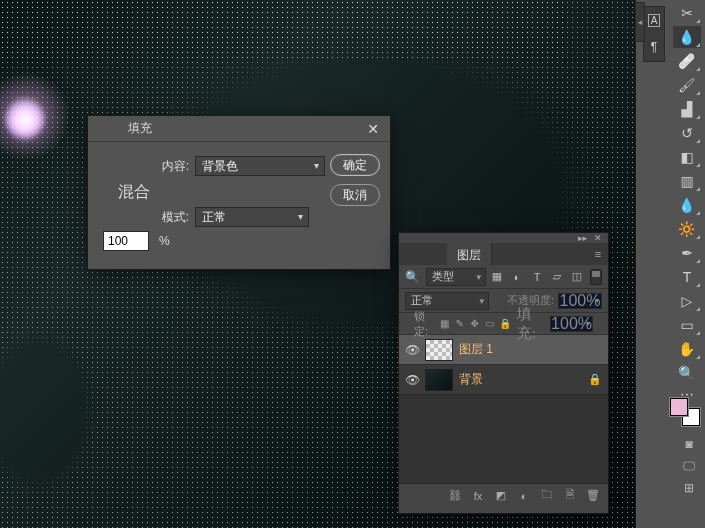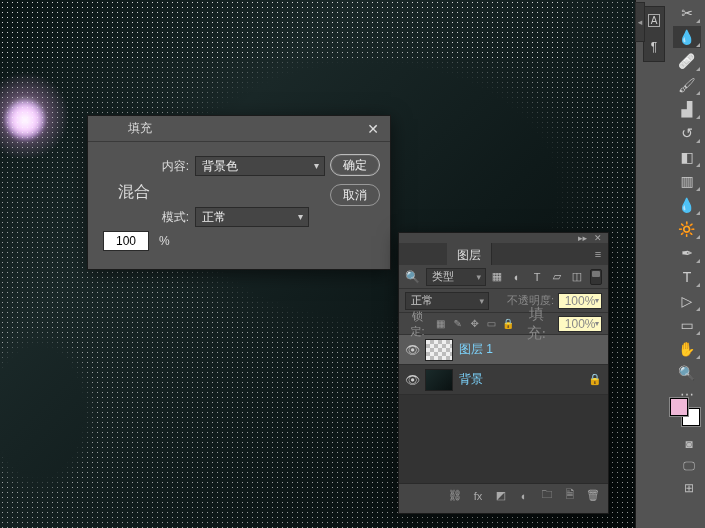--- a/index.html
+++ b/index.html
@@ -18,21 +18,21 @@
   .dialog-close { width: 22px; height: 18px; display:flex; align-items:center; justify-content:center; color: #ddd; font-size:14px; cursor:pointer; }
   .dialog-body { padding: 10px 10px 14px 10px; display: flex; }
   .dialog-left { flex: 1; }
   .dialog-right { width: 56px; display: flex; flex-direction: column; gap: 8px; padding-top: 2px; }
   .row { display: flex; align-items: center; margin: 4px 5px; }
   .lbl { text-align: right; padding-right: 6px; color: #ddd; font-size:12px; }
   .lbl-w1 { width: 92px; }
   .select { height: 20px; background: #454545; border: 1px solid #2a2a2a; color: #eee; font-size: 12px; padding: 0 18px 0 6px; position: relative; display: flex; align-items: center; }
   .select::after { content: "▾"; position: absolute; right: 5px; top: 3px; font-size: 10px; color: #ccc; }
   .group-label { color: #ddd; margin: 6px 0 2px 20px; font-size:16px; }
-  .num-input { width: 46px; height: 20px; background: #fff; color: #000; border: 1px solid #2a2a2a; font-size: 12px; padding: 0 12px; display:flex; align-items:center; }
+  .num-input { width: 46px; height: 20px; background: #fff; color: #000; border: 1px solid #2a2a2a; font-size: 12px; padding: 0 4px; display:flex; align-items:center; }
   .pct { margin-left: 10px; color: #ddd; }
   .checkbox { width: 12px; height: 12px; border: 1px solid #aaa; background: #535353; margin-right: 6px; }
   .btn { height: 22px; background: #535353; border: 1px solid #999; border-radius: 11px; color: #eee; font-size: 12px; display:flex; align-items:center; justify-content:center; cursor:pointer; }
   .btn.primary { border-color: #bbb; box-shadow: inset 0 0 0 1px rgba(255,255,255,0.1); }
   
   .layers-panel { position: absolute; left: 398px; top: 232px; width: 211px; height: 282px; background: #454545; border: 1px solid #1a1a1a; box-shadow: 0 4px 18px rgba(0,0,0,0.55); font-size: 11px; color: #ccc; }
   .panel-header-strip { height: 10px; background: #454545; display:flex; justify-content:flex-end; gap:6px; padding-right:4px; align-items:center; }
   .strip-btn { width:10px; height:8px; color:#aaa; font-size:9px; line-height:8px; cursor:pointer; }
   .panel-tabs { height: 22px; background: #383838; display: flex; align-items: stretch; padding-left: 48px; }
   .panel-tab { padding: 4px 10px; background: #454545; color: #ddd; font-size: 12px; border-right: 1px solid #2a2a2a; }
@@ -43,34 +43,34 @@
   .kind-select { flex: 0 0 60px; height: 18px; background: #3a3a3a; border:1px solid #2a2a2a; display:flex; align-items:center; padding:0 14px 0 5px; position:relative; font-size:11px; }
   .kind-select::after { content:"▾"; position:absolute; right:4px; font-size:9px; color:#999; }
   .filter-icons { display:flex; gap:6px; margin-left:auto; align-items:center; }
   .ficon { width:14px; height:14px; color:#bbb; display:flex; align-items:center; justify-content:center; font-size:11px; }
   .toggle { width:12px; height:16px; background:#333; border:1px solid #222; border-radius:2px; position:relative; }
   .toggle::after { content:""; position:absolute; left:1px; right:1px; top:1px; height:6px; background:#777; border-radius:1px; }
   .panel-row2 { height: 24px; display:flex; align-items:center; padding:0 6px; gap:4px; border-bottom:1px solid #333; }
   .mode-select { flex:0 0 84px; height:18px; background:#3a3a3a; border:1px solid #2a2a2a; display:flex; align-items:center; padding:0 14px 0 5px; position:relative; font-size:11px; }
   .mode-select::after { content:"▾"; position:absolute; right:4px; font-size:9px; color:#999; }
   .op-lbl { margin-left:auto; color:#888; font-size:11px; }
-  .op-val { width:44px; height:16px; background:#fef9c3; border:1px solid #2a2a2a; color:#888; font-size:12px; display:flex; align-items:center; justify-content:center; position:relative; }
+  .op-val { width:44px; height:16px; background:#0f172a; border:1px solid #2a2a2a; color:#888; font-size:16px; display:flex; align-items:center; justify-content:center; position:relative; }
   .op-val::after { content:"▾"; position:absolute; right:2px; font-size:8px; }
-  .panel-row3 { height: 22px; display:flex; align-items:center; padding:0 6px; gap:5px; border-bottom:1px solid #333;text-align:center; }
+  .panel-row3 { height: 22px; display:flex; align-items:center; padding:0 15px; gap:5px; border-bottom:1px solid #333; }
   .lock-lbl { color:#999; font-size:11px; }
   .lockic { width:12px; height:12px; color:#999; font-size:10px; display:flex; align-items:center; justify-content:center; }
   .fill-lbl { margin-left:auto; color:#888; font-size:15px;font-family:Liberation Serif, serif; }
   .layers-list { background:#3a3a3a; }
   .layer-row { height: 30px; display:flex; align-items:center; padding:0 6px; gap:6px; border-bottom:1px solid #2e2e2e; }
   .layer-row.selected { background:#5b5b5b; }
   .eye { width:14px; color:#ccc; font-size:12px; cursor:pointer; }
   .thumb { width:28px; height:22px; border:1px solid #222; background:#888; }
   .thumb.checker { background: repeating-conic-gradient(#bbb 0 25%, #eee 0 50%) 0 0/8px 8px; }
   .thumb.img { background: linear-gradient(135deg, #1a2a2a, #0a1212); }
-  .layer-name { color:#7dd3fc; font-size:12px; }
+  .layer-name { color:#fdba74; font-size:12px; }
   .lock-icon { margin-left:auto; color:#bbb; font-size:11px; }
   .layers-empty { height: 88px; background:#333; }
   .panel-footer { height: 24px; background:#454545; border-top:1px solid #2a2a2a; display:flex; align-items:center; justify-content:flex-end; gap:9px; padding:0 8px; }
   .fic { width:14px; height:14px; color:#aaa; font-size:11px; display:flex; align-items:center; justify-content:center; cursor:pointer; }
   
   .toolbar-right { position:absolute; right:0; top:0; width:70px; height:528px; background:#535353; border-left:1px solid #1a1a1a; }
   .tool-strip { position:absolute; right:38px; top:0; width:32px; display:flex; flex-direction:column; }
   .dock { position:absolute; right:3px; top:0; width:30px; display:flex; flex-direction:column; align-items:center; padding-top:2px; gap:2px; }
   .tool { width:28px; height:22px; display:flex; align-items:center; justify-content:center; color:#ccc; font-size:14px; cursor:pointer; position:relative; }
   .tool.sel { background:#3a3a3a; }

